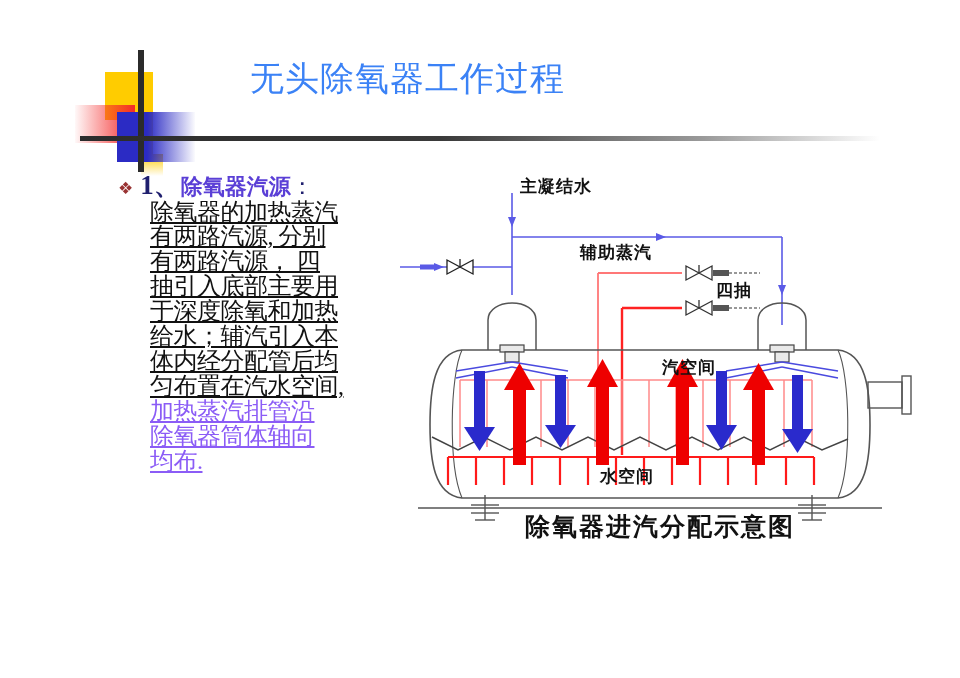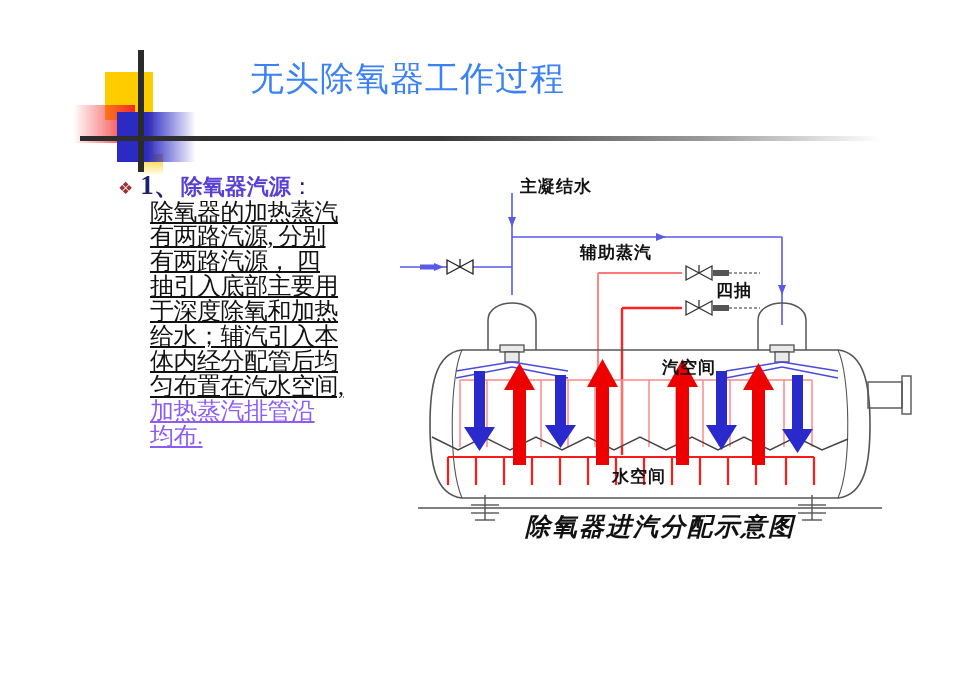--- a/index.html
+++ b/index.html
@@ -93,21 +93,20 @@
   .body-text.red { color: #8b5cf6; }
 
   
   #diagram { position: absolute; left: 400px; top: 165px; width: 540px; height: 400px; margin-top: 10px; }
   #caption {
     position: absolute; left: 460px; top: 510px; width: 400px;
     text-align: center;
     font-family: "Liberation Serif", "DejaVu Serif", serif;
     font-size: 25px; font-weight: bold; color: #111111;
     letter-spacing: 2px;
-    font-style: italic;
   }
   .dlabel {
     position: absolute;
     font-family: "Liberation Serif", "DejaVu Serif", serif;
     font-size: 17px; font-weight: bold; color: #111111;
     white-space: nowrap; letter-spacing: 1px;
   }
 </style>
 </head>
 <body>
@@ -134,20 +133,21 @@
   </div>
   <div class="body-text">除氧器的加热蒸汽</div>
   <div class="body-text">有两路汽源, 分别</div>
   <div class="body-text">有两路汽源， 四</div>
   <div class="body-text">抽引入底部主要用</div>
   <div class="body-text">于深度除氧和加热</div>
   <div class="body-text">给水；辅汽引入本</div>
   <div class="body-text">体内经分配管后均</div>
   <div class="body-text">匀布置在汽水空间,</div>
   <div class="body-text red">加热蒸汽排管沿</div>
+  <div class="body-text red">除氧器筒体轴向</div>
   <div class="body-text red">均布.</div>
 </div>
 
 <div id="diagram">
 <svg width="540" height="400" viewBox="0 0 540 400">
 
   <defs>
     <marker id="bluearr" markerWidth="8" markerHeight="8" refX="4" refY="4" orient="auto">
       <path d="M0,1 L6,4 L0,7 Z" fill="#5A5AE6"></path>
     </marker>
@@ -346,16 +346,16 @@
     </g>
   </g>
 
 </svg>
 
   
   <div class="dlabel" style="left:120px; top:0px;">主凝结水</div>
   <div class="dlabel" style="left:180px; top:66px;">辅助蒸汽</div>
   <div class="dlabel" style="left:316px; top:104px;">四抽</div>
   <div class="dlabel" style="left:262px; top:181px;">汽空间</div>
-  <div class="dlabel" style="left:212px; top:290px;">水空间</div>
+  <div class="dlabel" style="left:200px; top:290px;">水空间</div>
 </div>
 
 <div id="caption">除氧器进汽分配示意图</div>
 
 </body></html>

